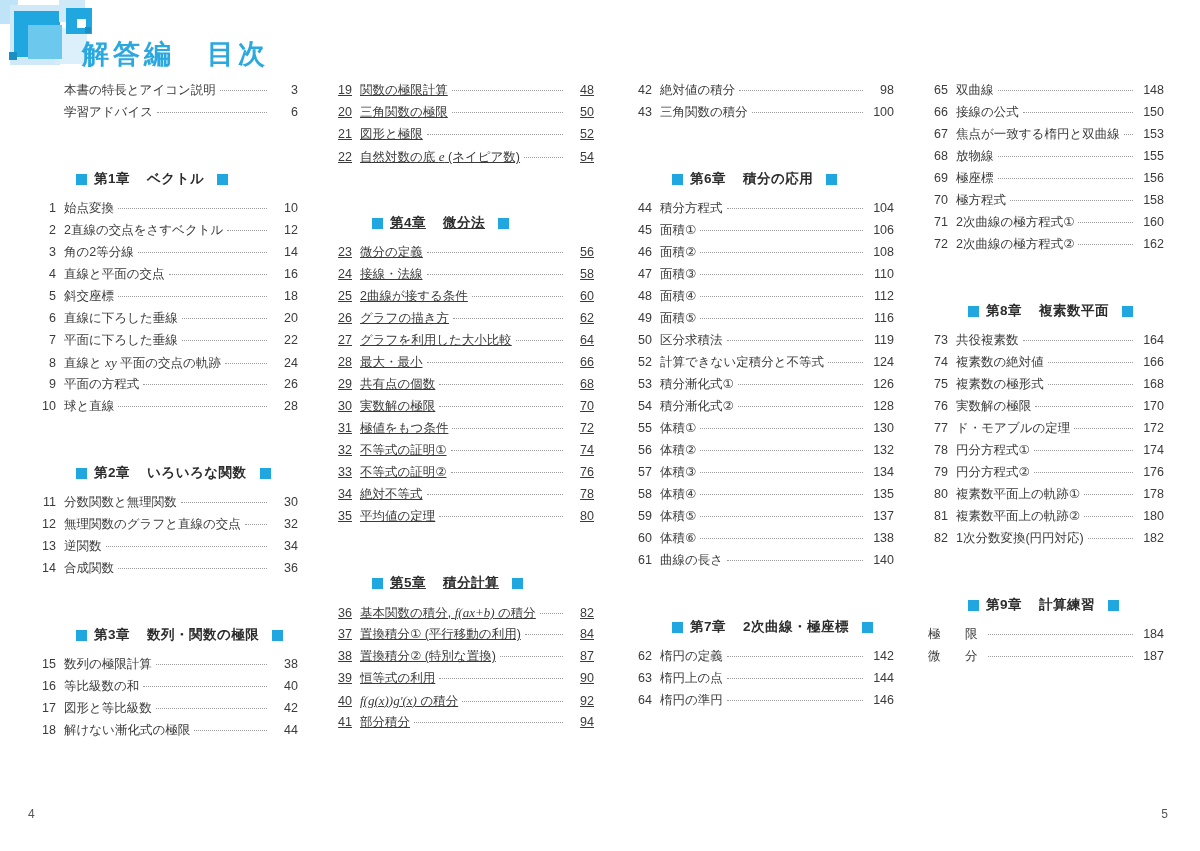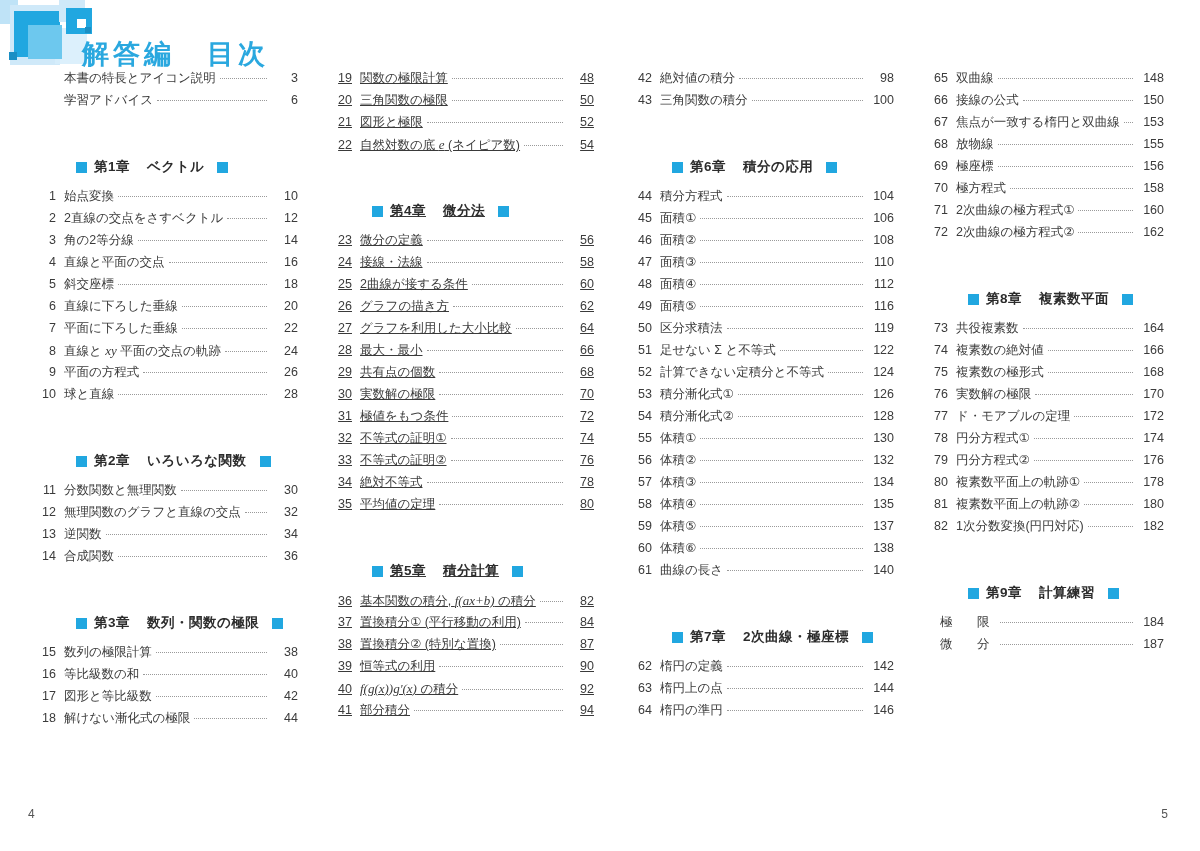--- a/index.html
+++ b/index.html
@@ -48,21 +48,21 @@
     font-weight: bold;
     font-size: 27px;
     letter-spacing: 4px;
     white-space: nowrap;
   }
 
   
   .columns {
     position: absolute;
     left: 0;
-    top: 72px;
+    top: 84px;
     width: 1200px;
     display: flex;
   }
   .col { position: relative; }
   .col-1 { width: 262px; margin-left: 36px; }
   .col-2 { width: 262px; margin-left: 34px; text-decoration: underline; }
   .col-3 { width: 262px; margin-left: 38px; }
   .col-4 { width: 236px; margin-left: 34px; }
 
   
@@ -100,21 +100,21 @@
   }
   .entry .page {
     flex: none;
     text-align: right;
     width: 26px;
     font-size: 12.5px;
   }
 
   
   .entry.nonum .num { width: 0; }
-  .entry.nonum .title { margin-left: 12px; letter-spacing: 6px; }
+  .entry.nonum .title { margin-left: 0; letter-spacing: 6px; }
 
   
   .chapter {
     display: flex;
     align-items: center;
     gap: 7px;
     font-size: 13.5px;
     font-weight: bold;
     color: #2c2c2c;
     height: 22px;
@@ -524,26 +524,20 @@
         <span class="dots"></span>
         <span class="page">116</span>
       </div>
       <div class="entry">
         <span class="num">50</span>
         <span class="title">区分求積法</span>
         <span class="dots"></span>
         <span class="page">119</span>
       </div>
       <div class="entry">
-        <span class="num">51</span>
-        <span class="title">足せない Σ と不等式</span>
-        <span class="dots"></span>
-        <span class="page">122</span>
-      </div>
-      <div class="entry">
         <span class="num">52</span>
         <span class="title">計算できない定積分と不等式</span>
         <span class="dots"></span>
         <span class="page">124</span>
       </div>
       <div class="entry">
         <span class="num">53</span>
         <span class="title">積分漸化式①</span>
         <span class="dots"></span>
         <span class="page">126</span>

